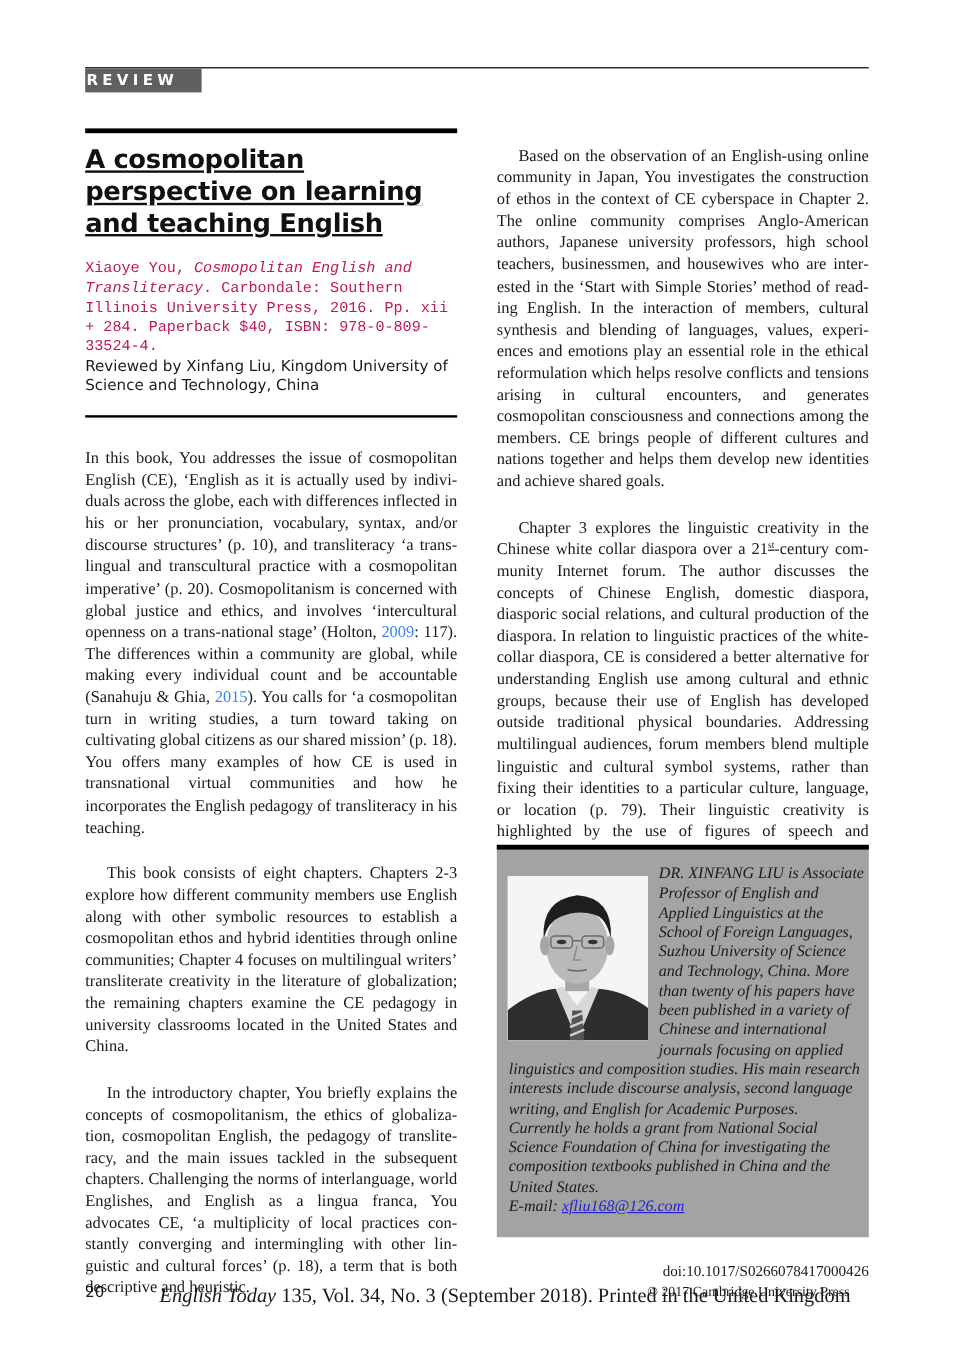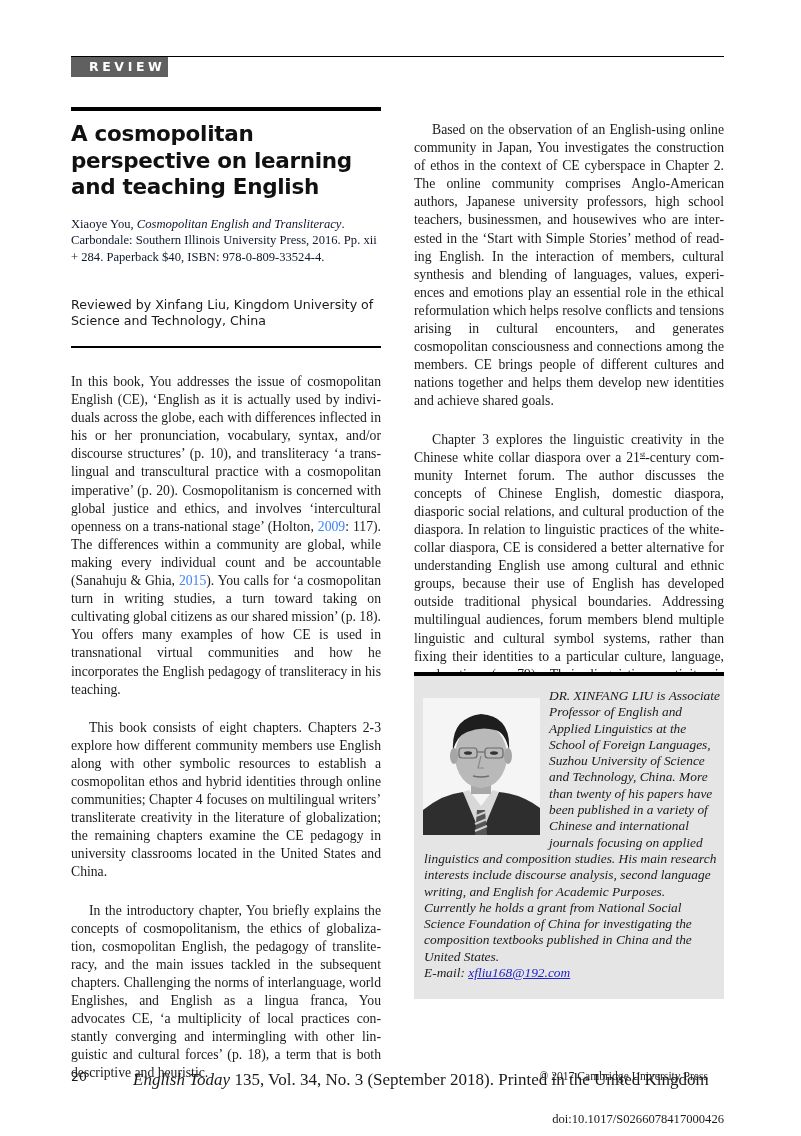--- a/index.html
+++ b/index.html
@@ -4,68 +4,68 @@
   <style>
     * { box-sizing: border-box; margin: 0; padding: 0; }
     html, body { width: 801px; height: 1136px; background: #ffffff; }
     body { position: relative; overflow: hidden; color: #1a1a1a; }
 
     .top-rule { position: absolute; left: 71px; top: 56px; width: 653px; height: 1px; background: #000; }
     .review-tag {
       position: absolute; left: 71px; top: 57px; width: 97px; height: 20px;
       background: #606060; color: #ffffff;
       font-family: "DejaVu Sans", sans-serif; font-weight: bold; font-size: 12.5px;
-      letter-spacing: 3.6px; line-height: 20px; padding-left: 18px;
+      letter-spacing: 3.6px; line-height: 20px; padding-left: 1px;
     }
     .title-rule { position: absolute; left: 71px; top: 107px; width: 310px; height: 4px; background: #000; }
     .title {
       position: absolute; left: 71px; top: 121px; width: 310px;
       font-family: "DejaVu Sans", sans-serif; font-weight: bold; font-size: 21.5px;
-      line-height: 26.5px; color: #111; letter-spacing: -0.3px;
+      line-height: 26.5px; color: #111; letter-spacing: -0.3px; text-decoration: underline;
     }
     .citation {
       position: absolute; left: 71px; top: 216px; width: 312px;
-      font-family: Liberation Serif, serif; font-size: 12.6px; line-height: 16.3px; color: #0f172a;
+      font-family: Liberation Mono, monospace; font-size: 12.6px; line-height: 16.3px; color: #be185d;
     }
     .citation i { font-style: italic; }
     .reviewer {
       position: absolute; left: 71px; top: 297px; width: 312px;
       font-family: "DejaVu Sans", sans-serif; font-size: 12.6px; line-height: 16.3px; color: #1a1a1a;
     }
     .head-bottom-rule { position: absolute; left: 71px; top: 346px; width: 310px; height: 2px; background: #000; }
 
     .body-text {
       font-family: "Liberation Serif", serif; font-size: 13.7px; line-height: 18.1px;
       text-align: justify; color: #1a1a1a; hyphens: manual;
     }
     .body-text p { text-indent: 0; }
     .body-text p.indent { text-indent: 18px; margin-top: 20px; }
     .body-left { position: absolute; left: 71px; top: 373px; width: 310px; }
     .body-right { position: absolute; left: 414px; top: 101px; width: 310px; }
     .ref-link { color: #3b82f6; }
     sup { font-size: 8px; vertical-align: 5px; line-height: 0; text-decoration: underline; }
 
     .bio-box {
-      position: absolute; left: 414px; top: 672px; width: 310px; height: 327px;
-      background: #e5e5e5; border-top: 4px solid #000;
+      position: absolute; left: 414px; top: 704px; width: 310px; height: 327px;
+      background: #a3a3a3; border-top: 4px solid #000;
     }
     .bio-photo {
       position: absolute; left: 9px; top: 22px; width: 117px; height: 137px;
       background: #f4f4f4; overflow: hidden;
     }
     .bio-text {
       position: absolute; left: 10px; top: 12px; width: 296px;
       font-family: "Liberation Serif", serif; font-style: italic; font-size: 13.4px;
       line-height: 16.3px; color: #1a1a1a;
     }
     .bio-float { float: left; width: 125px; height: 148px; }
     .bio-email { color: #2424c8; text-decoration: underline; }
 
     .doi {
-      position: absolute; right: 77px; top: 1112px;
+      position: absolute; right: 77px; top: 1052px;
       font-family: "Liberation Serif", serif; font-size: 12.6px; color: #1a1a1a;
     }
     .page-number {
       position: absolute; left: 71px; top: 1069px;
       font-family: "DejaVu Sans", sans-serif; font-size: 12.5px; color: #1a1a1a;
     }
     .journal-line {
       position: absolute; left: 133px; top: 1070px;
       font-family: Liberation Serif, serif; font-size: 17px; color: #1a1a1a; white-space: nowrap;
     }
@@ -127,20 +127,20 @@
       <ellipse cx="45" cy="55" rx="4" ry="1.8" fill="#333"></ellipse>
       <ellipse cx="71" cy="55" rx="4" ry="1.8" fill="#333"></ellipse>
 
       <path d="M58 58 L55 70 L61 70" fill="none" stroke="#8a8a8a" stroke-width="1.2"></path>
       <path d="M50 78 Q58 80 66 78" fill="none" stroke="#6e6e6e" stroke-width="1.5"></path>
     </svg>
   </div>
   <div class="bio-text">
     <div class="bio-float"></div>
     <span>DR. XINFANG LIU is Associate Professor of English and Applied Linguistics at the School of Foreign Languages, Suzhou University of Science and Technology, China. More than twenty of his papers have been published in a variety of Chinese and international journals focusing on applied linguistics and composition studies. His main research interests include discourse analysis, second language writing, and English for Academic Purposes. Currently he holds a grant from National Social Science Foundation of China for investigating the composition textbooks published in China and the United States.</span><br>
-    <span>E-mail: </span><a class="bio-email">xfliu168@192.com</a>
+    <span>E-mail: </span><a class="bio-email">xfliu168@126.com</a>
   </div>
 </div>
 
 <div class="doi">doi:10.1017/S0266078417000426</div>
 <div class="page-number">20</div>
 <div class="journal-line"><i>English Today</i><span> 135, Vol. 34, No. 3 (September 2018). Printed in the United Kingdom</span></div>
 <div class="copyright">© 2017 Cambridge University Press</div>
 
 </body></html>

